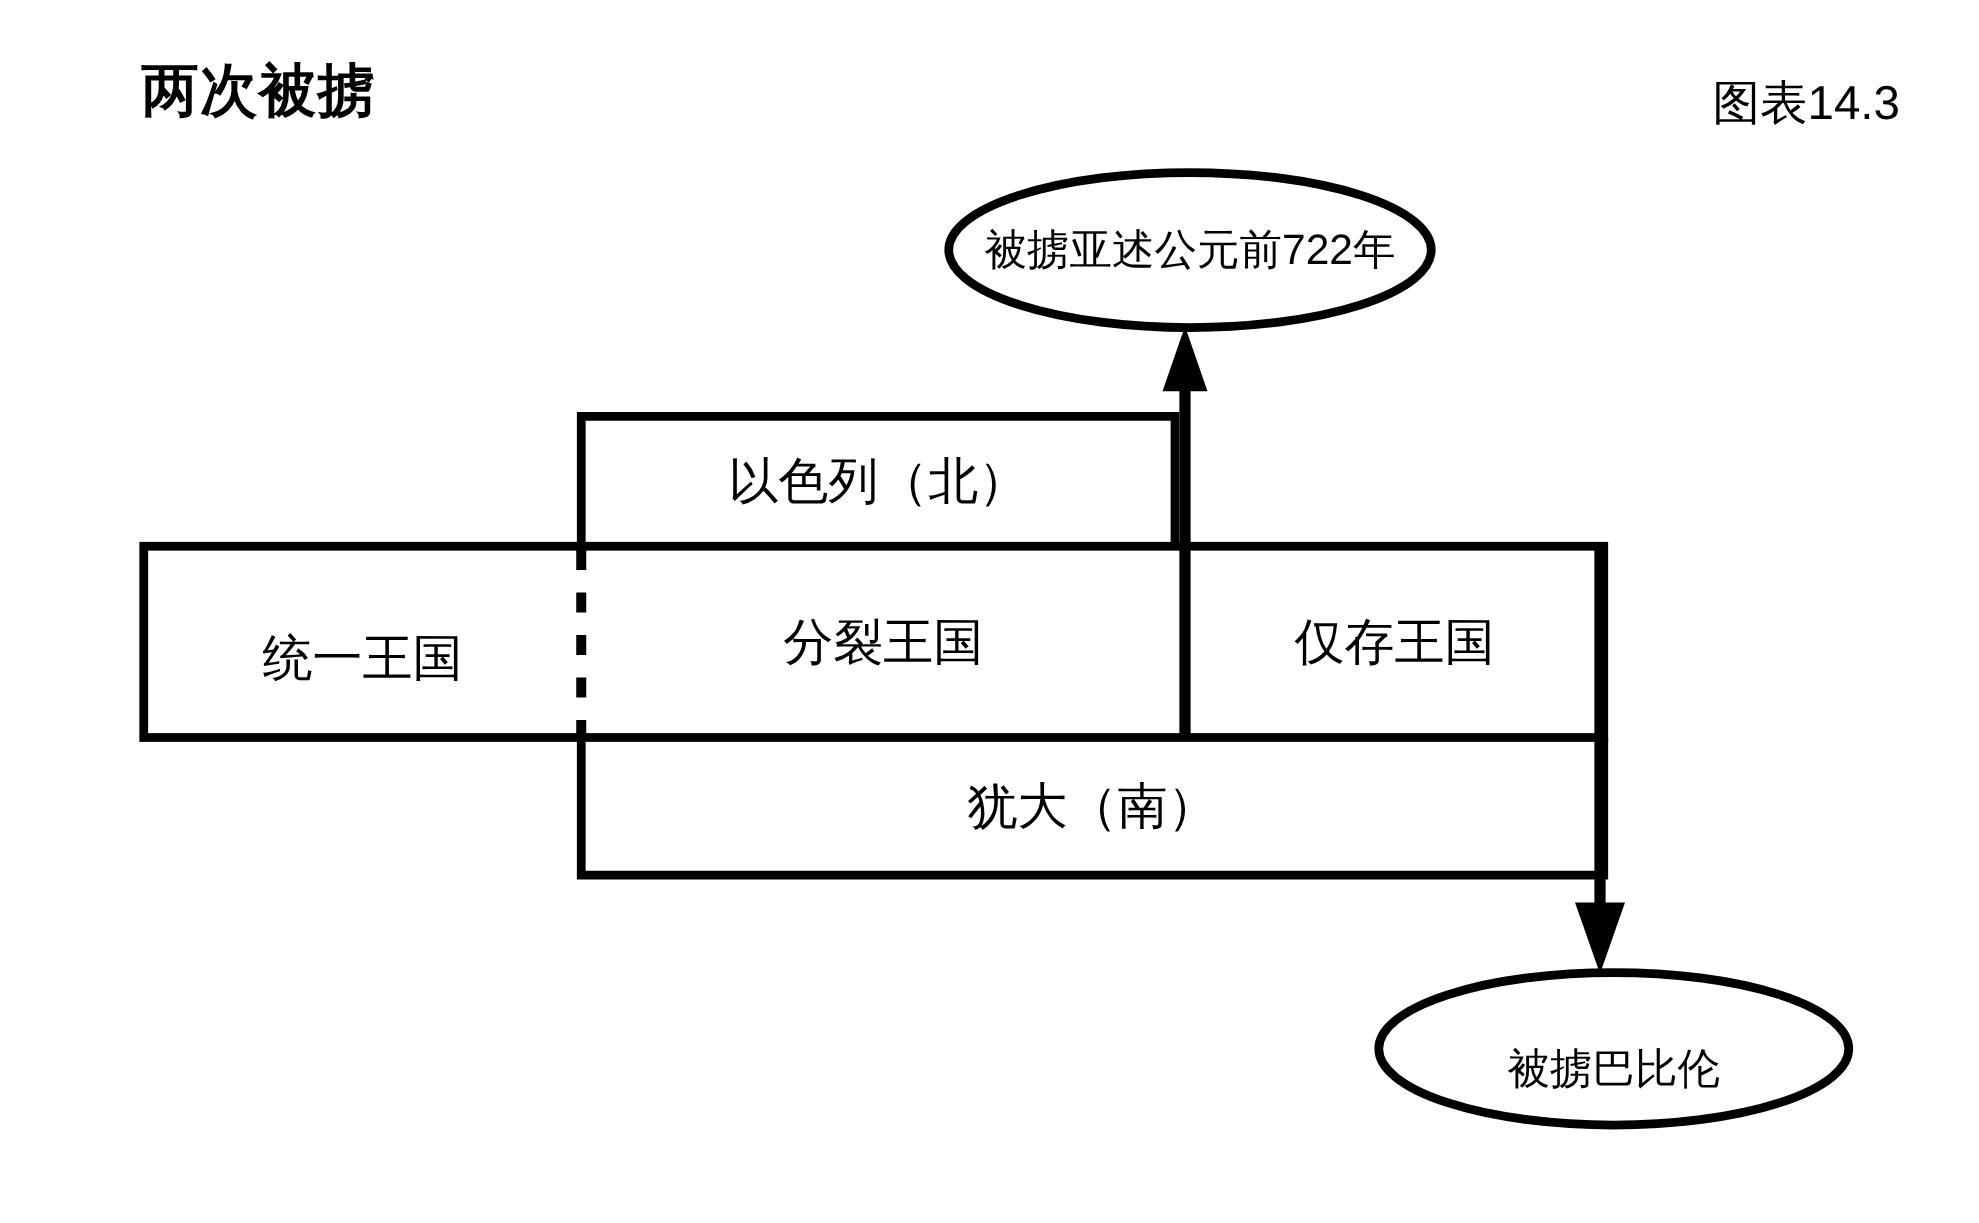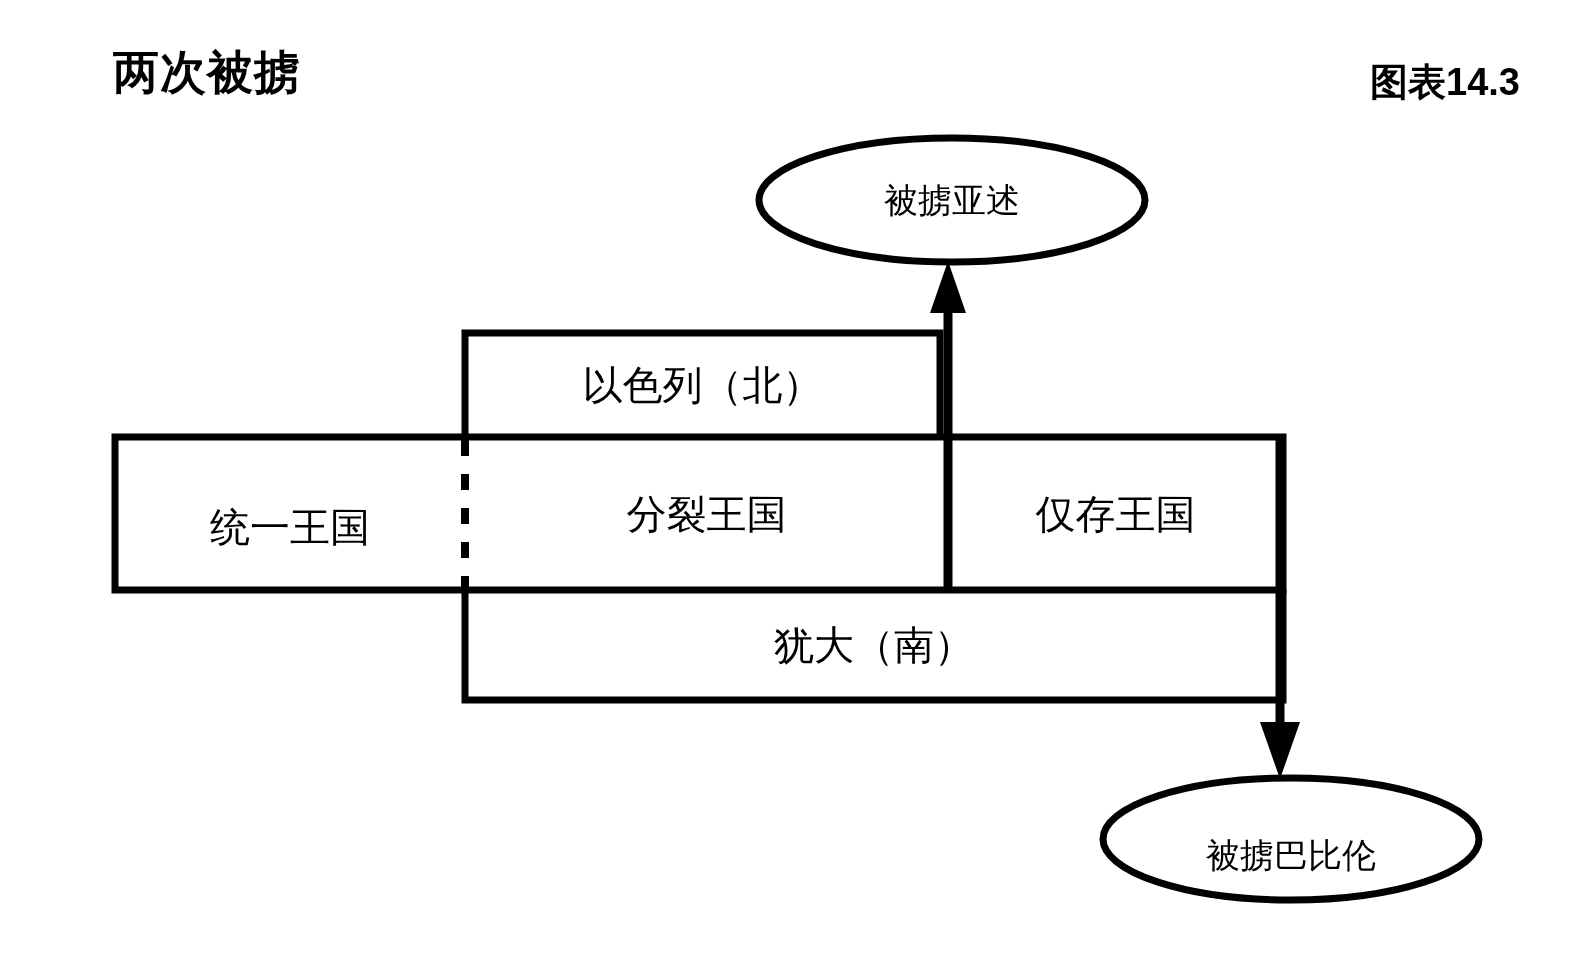--- a/index.html
+++ b/index.html
@@ -27,21 +27,21 @@
     letter-spacing: 1px;
     line-height: 1.05;
     white-space: nowrap;
     text-align: right;
   }
   .fig-no {
     position: absolute;
     right: 63px;
     top: 57px;
     font-size: 38px;
-    font-weight: bold;
+    font-weight: normal;
     white-space: nowrap;
   }
   svg.diagram {
     position: absolute;
     left: 0;
     top: 0;
     width: 1583px;
     height: 978px;
   }
   .box-label {
@@ -101,19 +101,20 @@
   <div class="box-label" style="left:115px; top:450px; width:350px; height:153px;">统一王国</div>
 
   <div class="box-label" style="left:465px; top:437px; width:483px; height:153px;">分裂王国</div>
 
   <div class="box-label" style="left:948px; top:437px; width:335px; height:153px;">仅存王国</div>
 
   <div class="box-label" style="left:465px; top:590px; width:818px; height:110px;">犹大（南）</div>
 
   <div class="ellipse-label" style="left:759px; top:138px; width:386px; height:124px;">
     <span>被掳亚述</span>
+    <span>公元前722年</span>
   </div>
 
   <div class="ellipse-label" style="left:1103px; top:794px; width:376px; height:122px;">
     <span>被掳巴比伦</span>
   </div>
 
 </div>
 
 </body></html>

